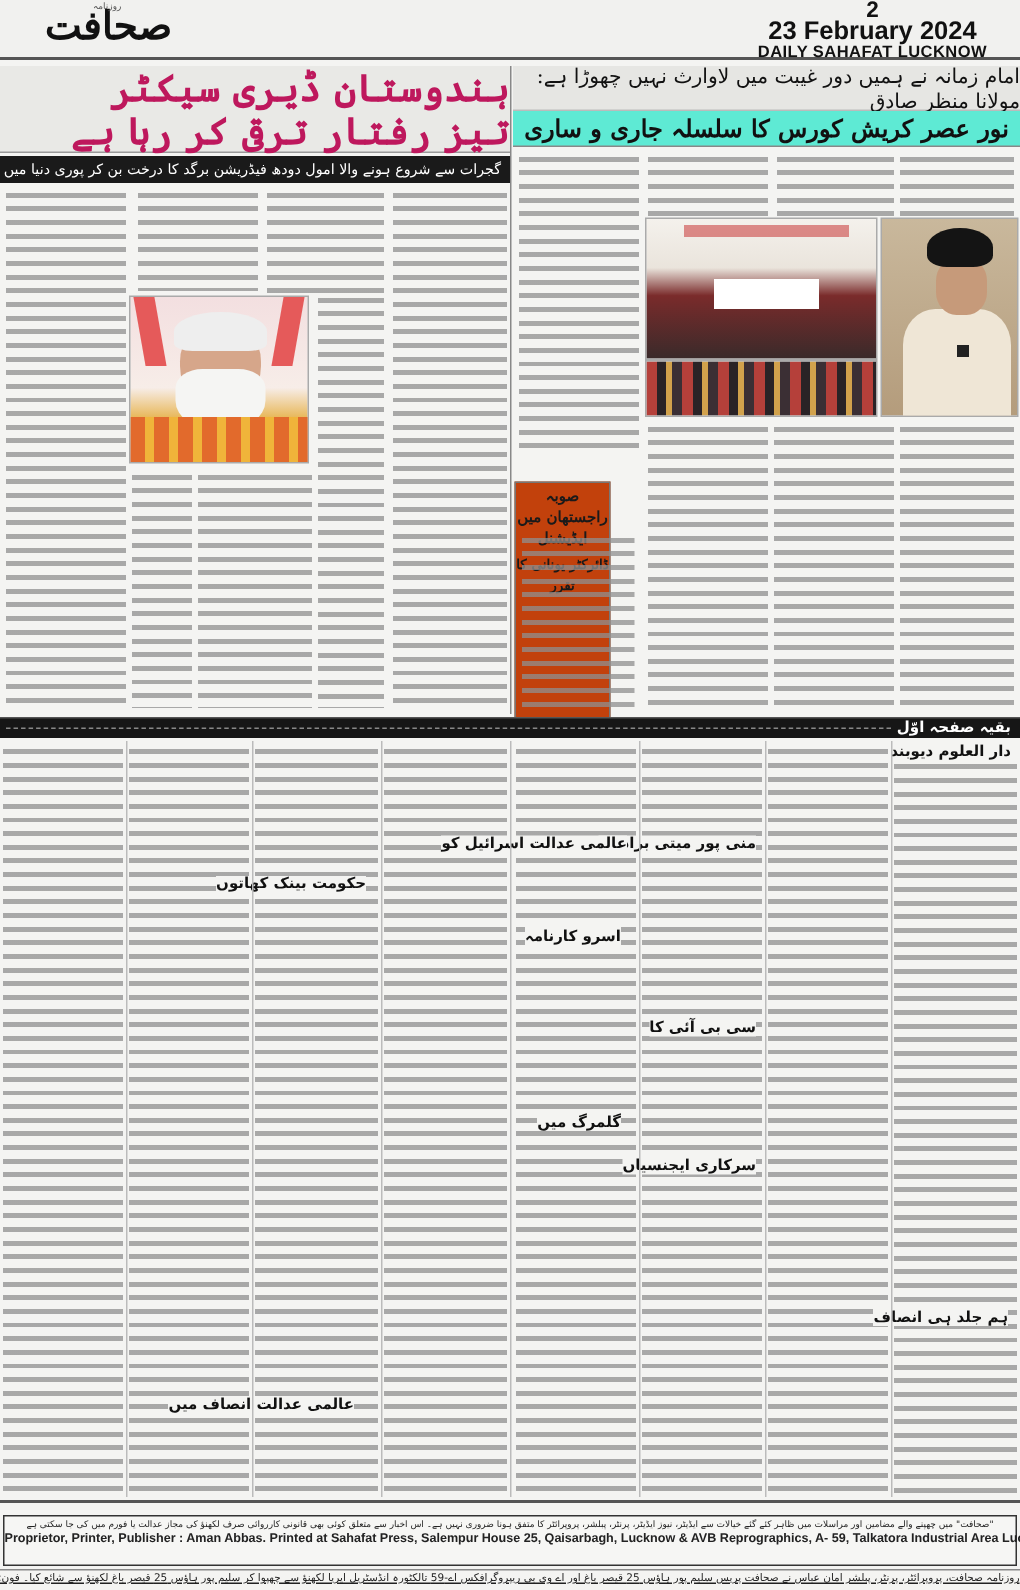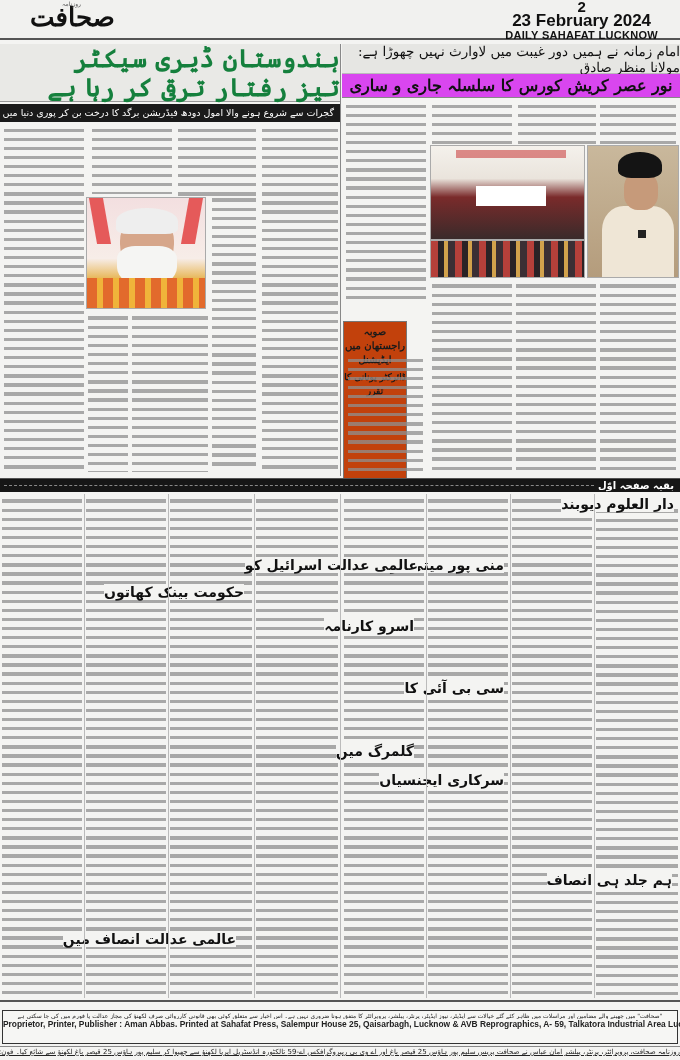--- a/index.html
+++ b/index.html
@@ -10,39 +10,39 @@
   .masthead { position: absolute; left: 0; top: 0; width: 680px; height: 40px; background: #f1f1ef; border-bottom: 2px solid #555; }
   .logo { position: absolute; left: 30px; top: 2px; font-family: "DejaVu Serif", serif; font-size: 26px; font-weight: bold; color: #111; direction: rtl; letter-spacing: -1px; }
   .logo-small { position: absolute; left: 62px; top: 0; font-size: 6px; color: #555; }
   .pageinfo { position: absolute; right: 22px; top: 1px; text-align: center; font-family: "Liberation Sans", sans-serif; font-weight: bold; color: #111; }
   .pageinfo .num { font-size: 15px; line-height: 12px; }
   .pageinfo .date { font-size: 17px; line-height: 16px; }
   .pageinfo .paper { font-size: 11px; line-height: 12px; letter-spacing: 0.3px; }
 
   
   .left-head { position: absolute; left: 0; top: 44px; width: 340px; height: 58px; background: #e9e9e6; display: flex; align-items: center; justify-content: center; border-bottom: 1px solid #999; }
-  .left-head h1 { font-family: "DejaVu Serif", serif; font-size: 25px; font-weight: bold; direction: rtl; color: #15803d; padding-left: 21px; }
+  .left-head h1 { font-family: "DejaVu Serif", serif; font-size: 25px; font-weight: bold; direction: rtl; color: #be185d; padding-left: 21px; }
   .left-sub { position: absolute; left: 0; top: 104px; width: 340px; height: 18px; background: #1a1a1a; color: #fff; font-size: 9.5px; direction: rtl; padding: 3px 6px; white-space: nowrap; overflow: hidden; }
 
   .col-text { position: absolute; direction: rtl; font-size: 6px; line-height: 9.1px; color: #333; text-align: justify; overflow: hidden; }
   .col-text::before { content: attr(data-filler); }
   .lines { background: repeating-linear-gradient(180deg, transparent 0 2.5px, #8f8f8f 2.5px 5.8px, transparent 5.8px 9.1px); opacity: 0.75; }
 
   .photo-modi { position: absolute; left: 86px; top: 197px; width: 120px; height: 112px; border: 1px solid #aaa; overflow: hidden; background: linear-gradient(180deg, #f3dfe0 0%, #f7ede8 55%, #e6b24a 75%, #d9542a 100%); }
   .photo-modi .face { position: absolute; left: 33px; top: 16px; width: 54px; height: 60px; border-radius: 45% 45% 50% 50%; background: #d6a68a; }
   .photo-modi .hair { position: absolute; left: 29px; top: 10px; width: 62px; height: 26px; border-radius: 50% 50% 20% 20%; background: #eeeeee; }
   .photo-modi .beard { position: absolute; left: 30px; top: 48px; width: 60px; height: 42px; border-radius: 30% 30% 50% 50%; background: #f5f5f3; }
   .photo-modi .scarf { position: absolute; left: 0; bottom: 0; width: 120px; height: 30px; background: repeating-linear-gradient(90deg, #e26a2c 0 10px, #f0b43a 10px 16px); }
   .photo-modi .flagl { position: absolute; left: 6px; top: 0; width: 14px; height: 46px; background: #e55a5a; transform: skewX(10deg); }
   .photo-modi .flagr { position: absolute; right: 6px; top: 0; width: 14px; height: 46px; background: #e55a5a; transform: skewX(-10deg); }
 
   
   .right-head1 { position: absolute; left: 342px; top: 44px; width: 338px; height: 30px; background: #e6e6e3; display: flex; align-items: center; justify-content: center; border-bottom: 1px solid #bbb; }
   .right-head1 h2 { font-family: "DejaVu Serif", serif; font-size: 13.5px; direction: rtl; font-weight: normal; color: #111; }
-  .right-head2 { position: absolute; left: 342px; top: 74px; width: 338px; height: 24px; background: #d946ef; display: flex; align-items: center; justify-content: center; border-bottom: 1px solid #888; }
+  .right-head2 { position: absolute; left: 342px; top: 74px; width: 338px; height: 24px; background: #5eead4; display: flex; align-items: center; justify-content: center; border-bottom: 1px solid #888; }
   .right-head2 h2 { font-family: "DejaVu Serif", serif; font-size: 16px; direction: rtl; font-weight: bold; color: #111; }
 
   .photo-event { position: absolute; left: 430px; top: 145px; width: 155px; height: 95px; background: linear-gradient(180deg, #f4f1ec 0%, #eae4dc 35%, #7a2b2b 55%, #3a2a2a 100%); border: 1px solid #aaa; }
   .photo-event .banner { position: absolute; left: 25px; top: 4px; width: 110px; height: 8px; background: #c44; opacity: .6; }
   .photo-event .stage { position: absolute; left: 45px; top: 40px; width: 70px; height: 20px; background: #fff; }
   .photo-crowd { position: absolute; left: 430px; top: 240px; width: 155px; height: 38px; background: repeating-linear-gradient(90deg, #b5403a 0 7px, #2a2326 7px 13px, #d2a24c 13px 17px, #3b2f34 17px 24px); border: 1px solid #aaa; }
   .photo-cleric { position: absolute; left: 587px; top: 145px; width: 92px; height: 133px; background: linear-gradient(180deg, #c9b89c 0%, #b49c7c 100%); border: 1px solid #aaa; overflow: hidden; }
   .photo-cleric .turban { position: absolute; left: 30px; top: 6px; width: 44px; height: 26px; border-radius: 50% 50% 30% 30%; background: #141414; }
   .photo-cleric .face { position: absolute; left: 36px; top: 26px; width: 34px; height: 38px; border-radius: 40%; background: #c69a7a; }
   .photo-cleric .robe { position: absolute; left: 14px; top: 60px; width: 72px; height: 80px; border-radius: 30% 30% 0 0; background: #efe6d6; }
@@ -50,21 +50,21 @@
 
   .side-box { position: absolute; left: 343px; top: 305px; width: 64px; height: 160px; border: 1px solid #777; background: #c2410c; margin-top: 16px; }
   .side-box h3 { font-family: "DejaVu Serif", serif; font-size: 10px; direction: rtl; text-align: center; padding-top: 3px; line-height: 14px; }
   .side-box .sub { font-size: 9px; }
 
   
   .cont-bar { position: absolute; left: 0; top: 478px; width: 680px; height: 14px; background: #161616; border-top: 1px solid #555; }
   .cont-bar .dash { position: absolute; left: 4px; top: 6px; width: 590px; height: 1px; border-top: 1px dashed #888; }
   .cont-title { position: absolute; right: 6px; top: 0; color: #fff; font-size: 10px; font-weight: bold; direction: rtl; line-height: 13px; }
 
-  .subhead { position: absolute; direction: rtl; font-size: 14px; font-weight: bold; color: #111; background: #f4f4f2; white-space: nowrap; }
+  .subhead { position: absolute; direction: rtl; font-size: 10px; font-weight: bold; color: #111; background: #f4f4f2; white-space: nowrap; }
 
   .vrule { position: absolute; width: 1px; background: #bbb; }
 
   
   .imprint { position: absolute; left: 2px; top: 1010px; width: 676px; height: 34px; border: 1px solid #333; background: #f6f6f4; }
   .imprint .urdu { direction: rtl; font-size: 6px; color: #222; text-align: center; white-space: nowrap; overflow: hidden; padding-top: 1px; }
   .imprint .en { font-family: "Liberation Sans", sans-serif; font-weight: bold; font-size: 8.4px; text-align: center; line-height: 10px; color: #222; white-space: nowrap; }
   .footer-line { position: absolute; left: 0; top: 1046px; width: 680px; height: 14px; direction: rtl; font-size: 7px; text-align: center; color: #222; white-space: nowrap; overflow: hidden; border-top: 1px solid #888; padding-top: 1px; text-decoration: underline; }
   .bottom-rule { position: absolute; left: 0; top: 1000px; width: 680px; height: 2px; background: #555; }
 </style>

